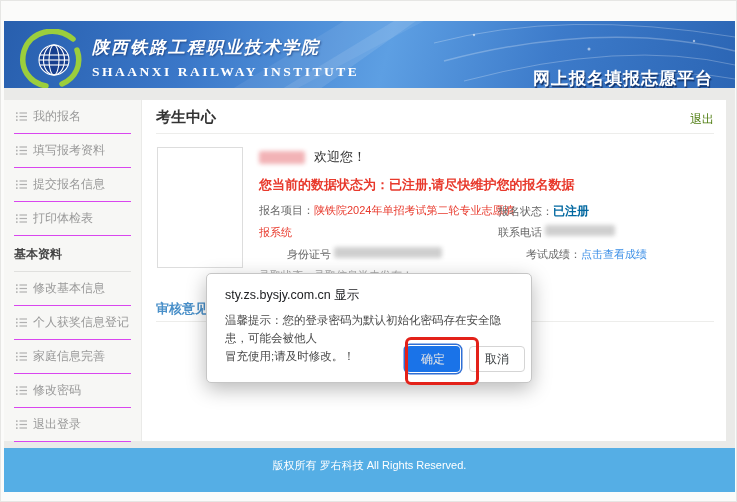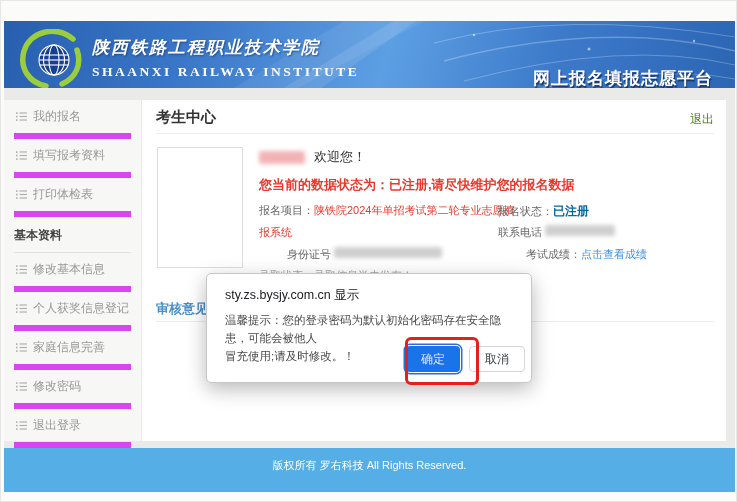--- a/index.html
+++ b/index.html
@@ -18,21 +18,21 @@
   .school-en { font-family:"Liberation Serif","DejaVu Serif",serif; font-size:13.5px;
                font-weight:bold; letter-spacing:2.5px; margin-top:5px; }
   .platform-title { position:absolute; right:22px; top:46px; color:#fff; font-size:17px;
                font-weight:bold; letter-spacing:1px; text-shadow:1px 2px 1px rgba(16,44,96,.9); }
 
   
   .content-bg { position:absolute; left:3px; top:87px; width:731px; height:360px; background:#eaeae8; }
   .sidebar { position:absolute; left:3px; top:99px; width:137px; height:341px; background:#f7f7f5; }
   .side-section-title { margin:10px 10px 0; padding-bottom:8px; border-bottom:1px solid #e0e0de;
                font-size:12px; font-weight:bold; color:#444; }
-  .side-item { margin:0 10px; padding:8px 0 8px 2px; border-bottom:6px solid #d946ef;
+  .side-item { margin:0 10px; padding:8px 0 8px 2px; border-bottom:1px solid #d946ef;
                font-size:12px; color:#999; cursor:pointer; display:flex; align-items:center; gap:6px; }
   .side-item svg { flex:0 0 auto; }
 
   .main { position:absolute; left:141px; top:99px; width:584px; height:341px; background:#fff; }
   .main-title { position:absolute; left:14px; top:8px; font-size:15px; font-weight:bold; color:#333; }
   .logout-link { position:absolute; right:12px; top:11px; font-size:12px; color:#4d7c0f; cursor:pointer; }
   .main-divider { position:absolute; left:14px; right:12px; top:33px; border-top:1px solid #ededeb; }
 
   .photo-box { position:absolute; left:15px; top:47px; width:86px; height:121px;
                background:#fff; border:1px solid #ddd; }
@@ -159,20 +159,35 @@
             <line x1="3.5" y1="1" x2="11" y2="1"></line>
             <line x1="3.5" y1="4.5" x2="11" y2="4.5"></line>
             <line x1="3.5" y1="8" x2="11" y2="8"></line>
           </g>
           <g fill="#b0b0b0">
             <rect x="0" y="0.3" width="1.6" height="1.6"></rect>
             <rect x="0" y="3.8" width="1.6" height="1.6"></rect>
             <rect x="0" y="7.3" width="1.6" height="1.6"></rect>
           </g>
         </svg>
+      <span>提交报名信息</span>
+    </div>
+    <div class="side-item">
+      <svg width="11" height="9" viewBox="0 0 11 9">
+          <g stroke="#b0b0b0" stroke-width="1.2">
+            <line x1="3.5" y1="1" x2="11" y2="1"></line>
+            <line x1="3.5" y1="4.5" x2="11" y2="4.5"></line>
+            <line x1="3.5" y1="8" x2="11" y2="8"></line>
+          </g>
+          <g fill="#b0b0b0">
+            <rect x="0" y="0.3" width="1.6" height="1.6"></rect>
+            <rect x="0" y="3.8" width="1.6" height="1.6"></rect>
+            <rect x="0" y="7.3" width="1.6" height="1.6"></rect>
+          </g>
+        </svg>
       <span>打印体检表</span>
     </div>
 
     <div class="side-section-title">基本资料</div>
     <div class="side-item">
       <svg width="11" height="9" viewBox="0 0 11 9">
           <g stroke="#b0b0b0" stroke-width="1.2">
             <line x1="3.5" y1="1" x2="11" y2="1"></line>
             <line x1="3.5" y1="4.5" x2="11" y2="4.5"></line>
             <line x1="3.5" y1="8" x2="11" y2="8"></line>

